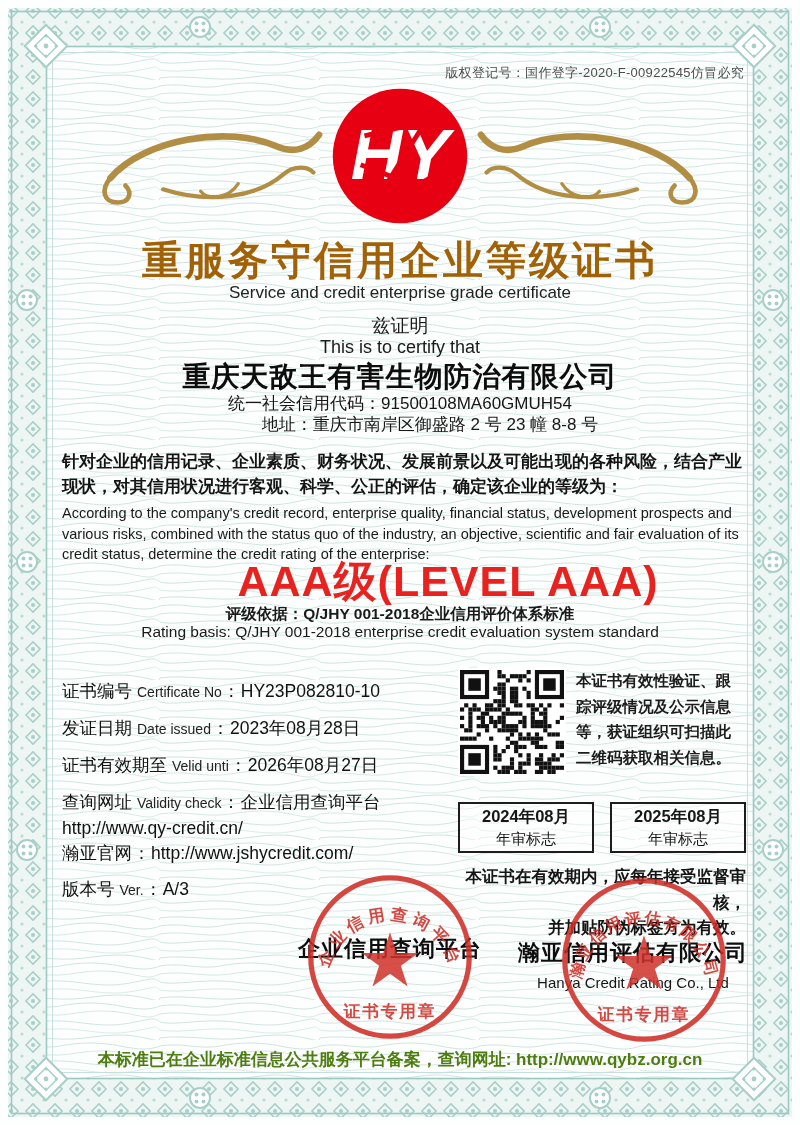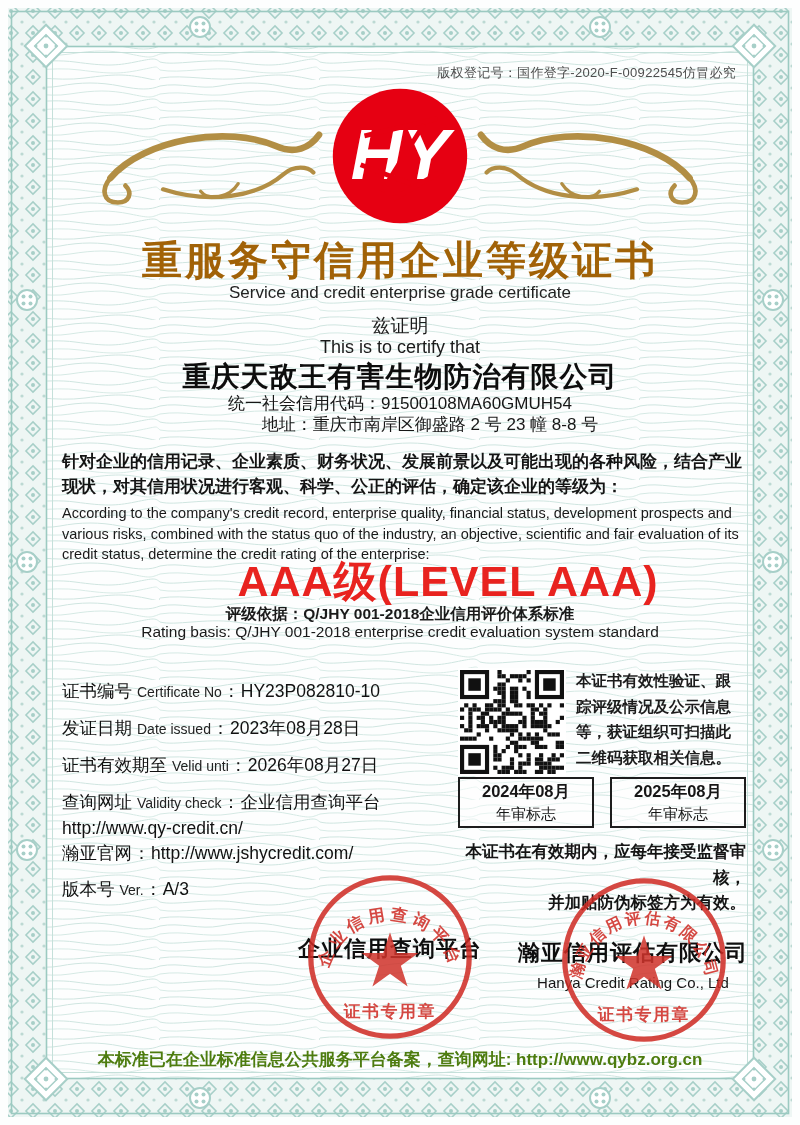--- a/index.html
+++ b/index.html
@@ -4,21 +4,21 @@
 <style>
   html,body{margin:0;padding:0;background:#888;}
   .page{
     position:relative;width:800px;height:1125px;margin:0 auto;
     background:#fdfefe;overflow:hidden;
     font-family:"Liberation Sans","DejaVu Sans",sans-serif;color:#161616;
   }
   .bg-svg{position:absolute;inset:0;z-index:0;}
   .content{position:absolute;inset:0;z-index:1;}
 
-  .copyright{position:absolute;top:64px;right:64px;font-size:13px;color:#4d4d4d;letter-spacing:.3px;}
+  .copyright{position:absolute;top:64px;right:56px;font-size:13px;color:#4d4d4d;letter-spacing:.3px;}
 
   .logo{position:absolute;top:84px;left:50%;transform:translateX(-50%);width:144px;height:144px;}
   .flourish{position:absolute;top:116px;width:232px;height:94px;}
   .flourish.left{left:94px;}
   .flourish.right{right:94px;transform:scaleX(-1);}
 
   .title-cn{position:absolute;top:233px;width:100%;text-align:center;font-size:40px;font-weight:bold;letter-spacing:3px;color:#a16207;}
   .title-en{position:absolute;top:283px;width:100%;text-align:center;font-size:17px;color:#222;}
   .certify-cn{position:absolute;top:313px;width:100%;text-align:center;font-size:19px;color:#1a1a1a;}
   .certify-en{position:absolute;top:337px;width:100%;text-align:center;font-size:18px;color:#1a1a1a;}
@@ -39,21 +39,21 @@
   .d-row{display:flex;align-items:baseline;line-height:25px;white-space:nowrap;}
   .d-row .cn{font-size:17.5px;color:#111;}
   .d-row .en{font-size:14px;color:#222;margin-left:5px;margin-top:12px;}
   .d-row .sep{font-size:17px;margin:0 1px;}
   .d-row .val{font-size:17.5px;color:#111;}
 
   .qr-col{width:288px;}
   .qr-row{display:flex;gap:10px;}
   .qr-box{width:104px;height:104px;background:#fff;padding:2px;flex:none;}
   .qr-note{font-size:15.5px;font-weight:600;line-height:1.66;color:#1c1c1c;}
-  .year-boxes{display:flex;gap:16px;margin-top:1px;}
+  .year-boxes{display:flex;gap:16px;margin-top:26px;}
   .year-box{flex:1;height:47px;border:2px solid #1d1d1d;background:rgba(255,255,255,.45);
     display:flex;flex-direction:column;align-items:center;justify-content:center;}
   .yb-date{font-size:16.5px;font-weight:600;}
   .yb-label{font-size:15px;margin-top:2px;}
   .validity-note{margin-top:11px;text-align:right;font-size:16.5px;font-weight:600;line-height:1.55;color:#141414;}
 
   .sig{position:absolute;text-align:center;z-index:1;}
   .sig-left{left:236px;top:934px;width:308px;}
   .sig-right{left:476px;top:938px;width:314px;}
   .sig-cn{font-size:22px;font-weight:bold;letter-spacing:1px;color:#0e0e0e;}

